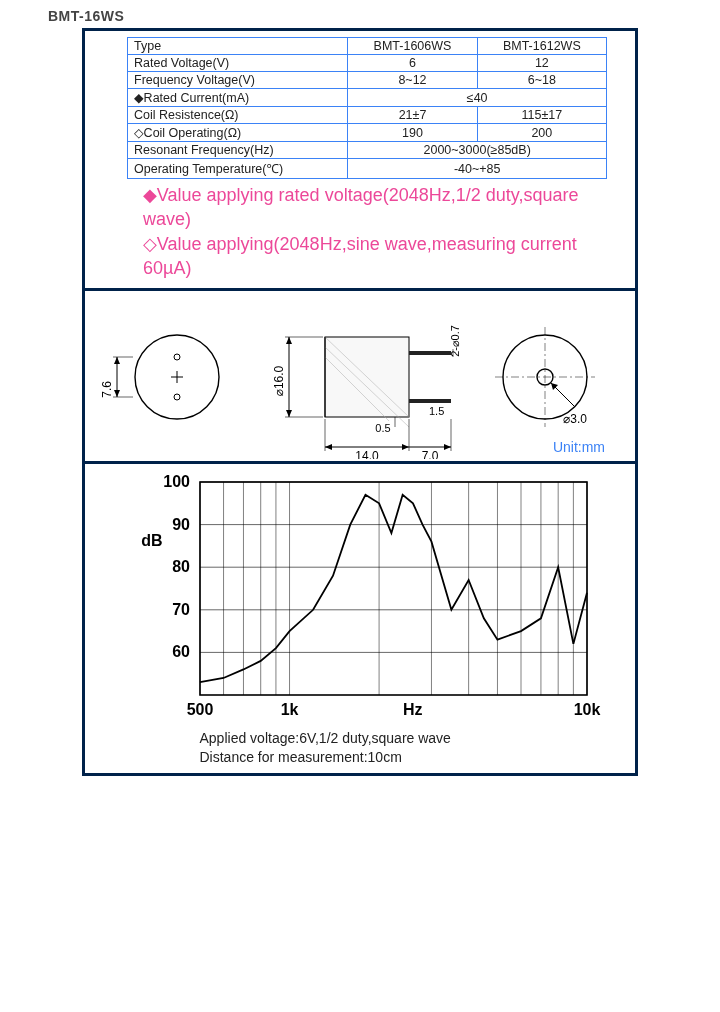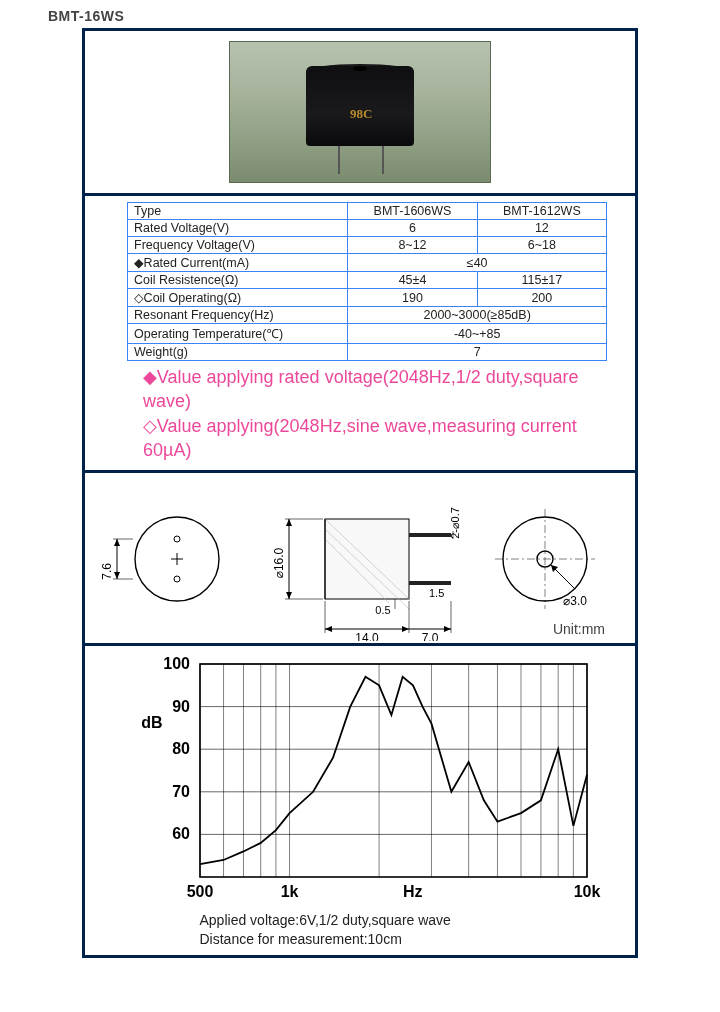--- a/index.html
+++ b/index.html
@@ -105,21 +105,21 @@
   }
   
   .drawing-section {
     position: relative;
     padding: 8px 0 2px 0;
   }
   .drawing-svg { display: block; margin: 0 auto; }
   .unit-label {
     position: absolute;
     right: 30px; bottom: 6px;
-    font-size: 14px; color: #404040;
+    font-size: 14px; color: #3b82f6;
   }
   
   .chart-section {
     padding: 6px 0 6px 0;
   }
   .chart-wrap {
     width: 505px;
     margin: 0 auto;
   }
   .chart-svg { display:block; }
@@ -130,32 +130,20 @@
     line-height: 1.35;
   }
 </style>
 </head>
 <body>
 
 <div class="page-title">BMT-16WS</div>
 
 <div class="outer-frame">
 
-  <div class="section">
-    <div class="photo-wrap">
-      <div class="photo">
-        <div class="buzzer-top"></div>
-        <div class="buzzer-body"></div>
-        <div class="buzzer-hole"></div>
-        <div class="buzzer-marking">98C</div>
-        <div class="buzzer-pin p1"></div>
-        <div class="buzzer-pin p2"></div>
-      </div>
-    </div>
-  </div>
 
   <div class="section">
     <div class="spec-col">
       <table class="spec-table" id="spec-table">
           <tbody>
             <tr>
               <td class="label">Type</td>
               <td class="val">BMT-1606WS</td>
               <td class="val">BMT-1612WS</td>
             </tr>
@@ -168,39 +156,35 @@
               <td class="label">Frequency Voltage(V)</td>
               <td class="val">8~12</td>
               <td class="val">6~18</td>
             </tr>
             <tr>
               <td class="label">◆Rated Current(mA)</td>
               <td class="val" colspan="2">≤40</td>
             </tr>
             <tr>
               <td class="label">Coil Resistence(Ω)</td>
-              <td class="val">45±4</td>
+              <td class="val">21±7</td>
               <td class="val">115±17</td>
             </tr>
             <tr>
               <td class="label">◇Coil Operating(Ω)</td>
               <td class="val">190</td>
               <td class="val">200</td>
             </tr>
             <tr>
               <td class="label">Resonant Frequency(Hz)</td>
               <td class="val" colspan="2">2000~3000(≥85dB)</td>
             </tr>
             <tr>
               <td class="label">Operating Temperature(℃)</td>
               <td class="val" colspan="2">-40~+85</td>
-            </tr>
-            <tr>
-              <td class="label">Weight(g)</td>
-              <td class="val" colspan="2">7</td>
             </tr>
           </tbody>
         </table>
     </div>
     <div class="spec-notes" id="spec-notes">◆Value applying rated voltage(2048Hz,1/2 duty,square wave)<br>◇Value applying(2048Hz,sine wave,measuring current 60µA)</div>
   </div>
 
   <div class="section drawing-section">
     <svg class="drawing-svg" width="530" height="160" viewBox="0 0 530 160">
 

